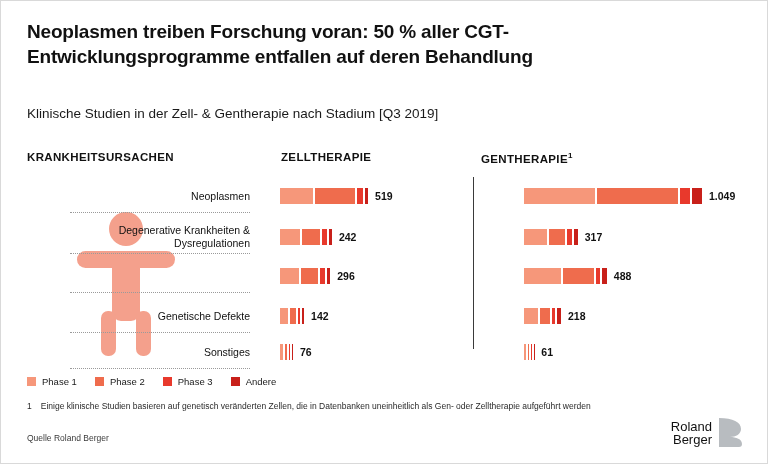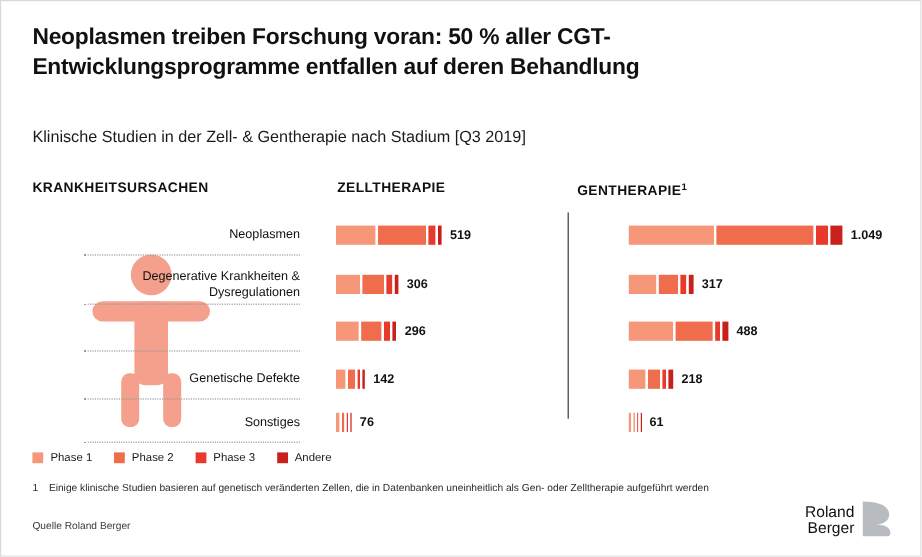--- a/index.html
+++ b/index.html
@@ -203,21 +203,21 @@
         <div class="dots"></div>
         <div class="bar" style="left: 236px; width: 51.9237px;">
           <div class="seg" style="flex: 130 0 0px; background: rgb(246, 151, 122);"></div>
           <div class="gap"></div>
           <div class="seg" style="flex: 120 0 0px; background: rgb(239, 108, 77);"></div>
           <div class="gap"></div>
           <div class="seg" style="flex: 34 0 0px; background: rgb(232, 57, 44);"></div>
           <div class="gap"></div>
           <div class="seg" style="flex: 22 0 0px; background: rgb(200, 32, 26);"></div>
         </div>
-        <div class="val" style="left: 294.924px;">306</div>
+        <div class="val" style="left: 294.924px;">242</div>
         <div class="bar" style="left: 480px; width: 53.7903px;">
           <div class="seg" style="flex: 150 0 0px; background: rgb(246, 151, 122);"></div>
           <div class="gap"></div>
           <div class="seg" style="flex: 110 0 0px; background: rgb(239, 108, 77);"></div>
           <div class="gap"></div>
           <div class="seg" style="flex: 30 0 0px; background: rgb(232, 57, 44);"></div>
           <div class="gap"></div>
           <div class="seg" style="flex: 27 0 0px; background: rgb(200, 32, 26);"></div>
         </div>
         <div class="val" style="left: 540.79px;">317</div>

